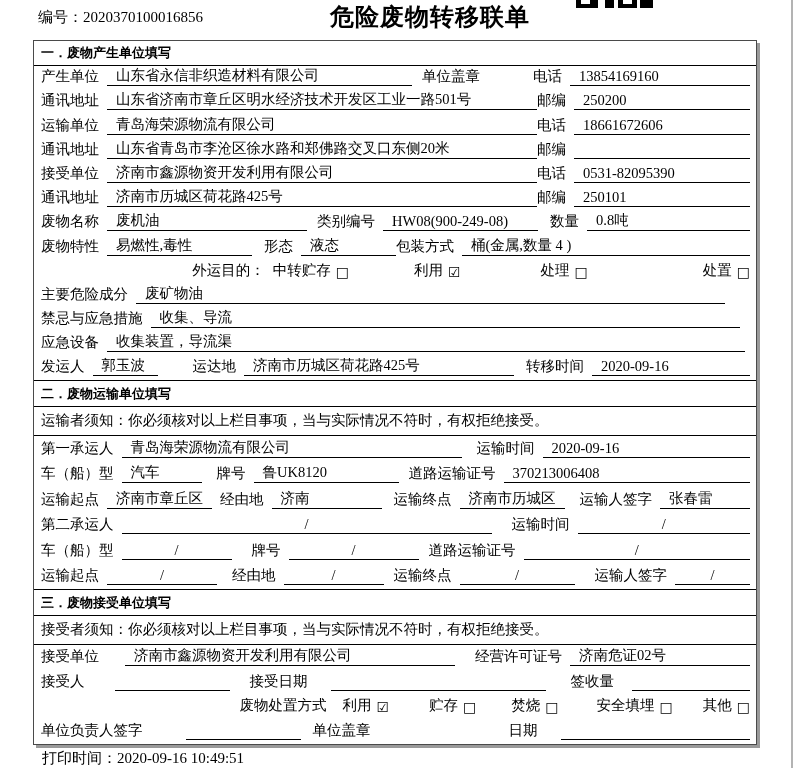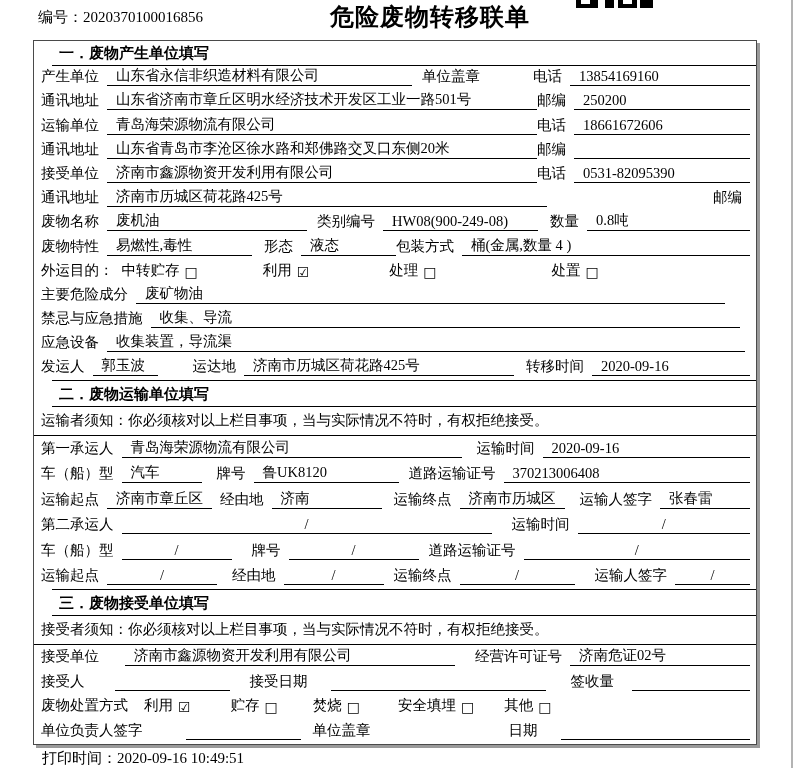--- a/index.html
+++ b/index.html
@@ -19,32 +19,31 @@
   #qr .qb { background:#000; height:8px; }
   #qr .qb.hollow { position:relative; }
   #qr .qb.hollow .inner { position:absolute; left:5px; top:0; width:9px; height:4px; background:#fff; }
 
   .form-table {
     position:absolute; left:33px; top:40px; width:724px; box-sizing:border-box;
     border:1px solid #4a4a4a; background:#fff; box-shadow:3px 3px 0 #9a9a9a;
   }
   .sec-title {
     box-sizing:border-box; height:25px; line-height:23px; padding-left:7px;
-    font-family:"Liberation Sans","DejaVu Sans",sans-serif; font-weight:bold; font-size:15px;
+    font-family:"Liberation Sans","DejaVu Sans",sans-serif; font-weight:bold; font-size:13px;
     border-bottom:1px solid #000;
-    margin-left:18px;
   }
   .sec-title.bt { border-top:1px solid #000; height:27px; line-height:26px; }
   .notice {
     box-sizing:border-box; height:29px; line-height:27px; padding-left:7px;
     font-size:14.5px; border-bottom:1px solid #000; white-space:nowrap;
   }
   .row {
     box-sizing:border-box; display:flex; align-items:flex-end;
-    padding:0 6px 4px 7px; font-size:14.5px;
+    padding:0 6px 4px 7px; font-size:14.5px;justify-content:flex-end;
   }
   .r1 { height:24.2px; }
   .r2 { height:25.5px; }
   .r3 { height:24.6px; }
   .lbl { white-space:nowrap; margin-right:8px; }
   .opt { margin-right:5px; }
   .val {
     display:inline-block; box-sizing:border-box; border-bottom:1px solid #000;
     padding:0 4px 0 9px; white-space:nowrap; overflow:hidden;
   }
@@ -113,20 +112,21 @@
     <span class="lbl">接受单位</span>
     <span class="val" style="width:440px">济南市鑫源物资开发利用有限公司</span>
     <span class="lbl mla">电话</span>
     <span class="val" style="width:180px">0531-82095390</span>
   </div>
 
   <div class="row r1">
     <span class="lbl">通讯地址</span>
     <span class="val" style="width:440px">济南市历城区荷花路425号</span>
     <span class="lbl mla">邮编</span>
+    <span class="val" style="width:180px">250101</span>
   </div>
 
   <div class="row r1">
     <span class="lbl">废物名称</span>
     <span class="val" style="width:200px">废机油</span>
     <span class="lbl" style="margin-left:10px">类别编号</span>
     <span class="val" style="width:155px">HW08(900-249-08)</span>
     <span class="lbl" style="margin-left:12px">数量</span>
     <span class="val fx">0.8吨</span>
   </div>

